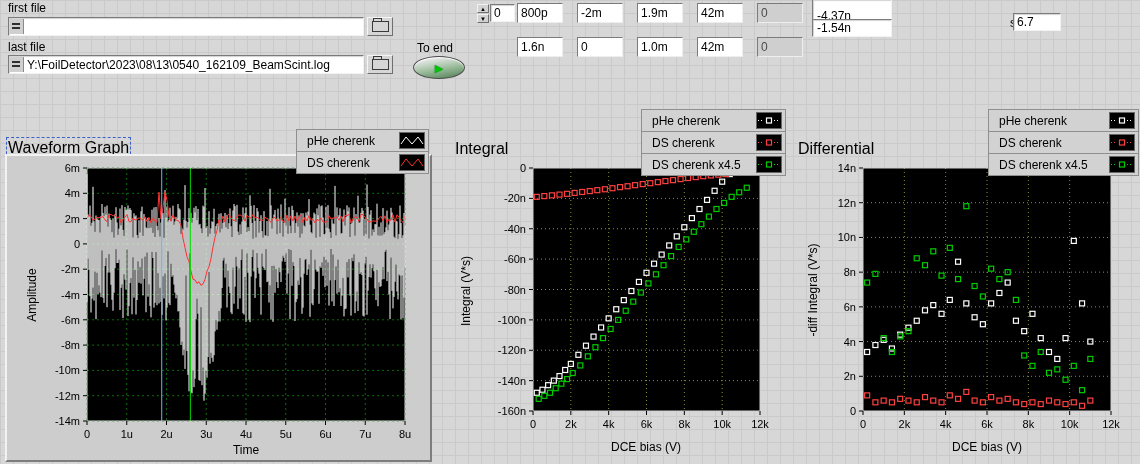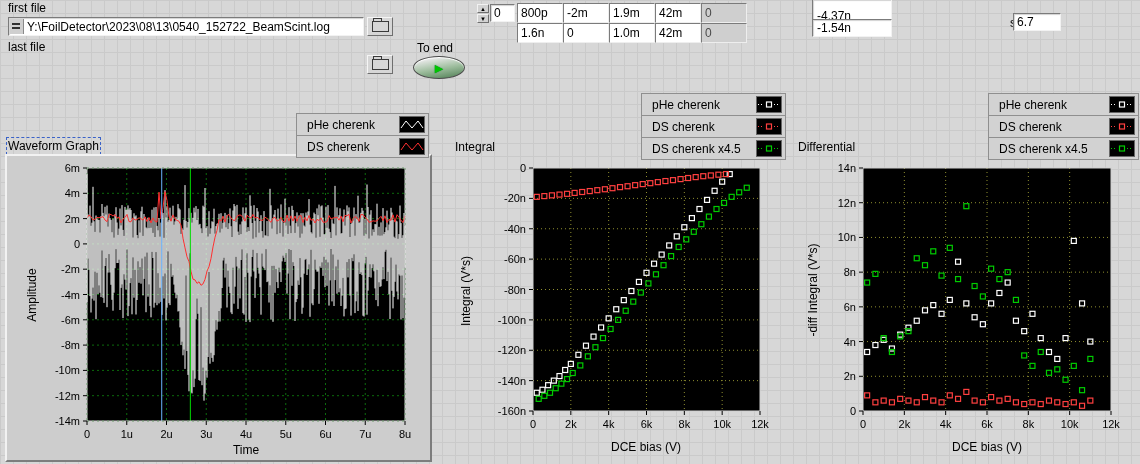--- a/index.html
+++ b/index.html
@@ -22,53 +22,56 @@
   .folder-icon::before{content:"";position:absolute;top:-4px;left:0;width:7px;height:2px;border:1px solid #3a3a3a;border-bottom:none;background:#d6d6d6}
   .toend-btn{position:absolute;left:413px;top:56px;width:50px;height:21px;border-radius:50%;
     background:linear-gradient(170deg,#e9e9e9 15%,#9dbd9d 55%,#4d7d52);border:1px solid #4a4a4a;
     display:flex;align-items:center;justify-content:center;cursor:pointer;box-shadow:inset 0 1px 1px #fff}
   .run-arrow::before{content:"▶";color:#00c400;font-size:11px;line-height:1;text-shadow:0 0 1px #063}
   .spin{position:absolute;width:12px;display:flex;flex-direction:column;gap:1px}
   .spin-btn{width:12px;height:9px;background:#d2d2d2;border:1px solid;border-color:#f2f2f2 #6f6f6f #6f6f6f #f2f2f2;
     box-sizing:border-box;display:flex;align-items:center;justify-content:center;cursor:pointer}
   .spin-btn.up::before{content:"▲";font-size:6px;line-height:1}
   .spin-btn.down::before{content:"▼";font-size:6px;line-height:1}
-  #param-table{position:absolute;display:grid;grid-template-columns:repeat(5,46px);grid-auto-rows:20px;gap:0}
+  #param-table{position:absolute;display:grid;grid-template-columns:repeat(5,46px);grid-auto-rows:20px;gap:14px}
   .cell{background:#fff;border:1px solid;border-color:#7b7b7b #eee #eee #7b7b7b;box-sizing:border-box;
     padding-left:3px;display:flex;align-items:center;font-size:12px}
   .cell.dim{background:#cfcfcf;color:#4a4a4a}
   .legend{position:absolute;display:flex;flex-direction:column;z-index:5}
   .lg-row{height:23px;background:#d2d2d2;border:1px solid #8f8f8f;margin-top:-1px;display:flex;align-items:center;
     box-sizing:border-box;padding-right:3px;cursor:pointer}
-  .lg-row:first-child{margin-top:0}
+  .lg-row:first-child{margin-top:16px}
   .lg-label{flex:1;font-size:12px;padding-left:10px;white-space:nowrap}
   .lg-sample{width:26px;height:17px;background:#000;border:1px solid #666;display:flex;align-items:center;justify-content:center;box-sizing:border-box}
-  .graph-title{position:absolute;font-size:12px;white-space:nowrap}
+  .graph-title{position:absolute;font-size:16px;white-space:nowrap}
   .selected{outline:1px dashed #3a62c8;outline-offset:1px}
   .panel{position:absolute;background:#cdcdcd;border:2px solid;border-color:#f2f2f2 #7d7d7d #7d7d7d #f2f2f2}
   svg.chart{position:absolute}
   svg text{font-family:"Liberation Sans",sans-serif;font-size:11px;fill:#000}
   .axis-label{position:absolute;font-size:12px;text-align:center;white-space:nowrap}
   .axis-label.v{transform:rotate(-90deg)}
 </style>
 </head>
 <body>
 
 <div id="root">
 
   <div class="lbl" style="left:8px;top:1px">first file</div>
   <div class="field path-field" style="left:8px;top:17px;width:356px;height:19px">
     <span class="path-icon"></span>
-    <span>Y:\FoilDetector\2023\08\13\0540_152722_BeamScint.log</span>
   </div>
   <div class="browse-btn" style="left:367px;top:17px">
     <span class="folder-icon"></span>
   </div>
 
   <div class="lbl" style="left:8px;top:40px">last file</div>
+  <div class="field path-field" style="left:8px;top:55px;width:356px;height:19px">
+    <span class="path-icon"></span>
+    <span>Y:\FoilDetector\2023\08\13\0540_162109_BeamScint.log</span>
+  </div>
   <div class="browse-btn" style="left:367px;top:55px">
     <span class="folder-icon"></span>
   </div>
 
   <div class="lbl" style="left:417px;top:41px">To end</div>
   <div class="toend-btn">
     <span class="run-arrow"></span>
   </div>
 
   <div class="spin" style="left:477px;top:4px">

